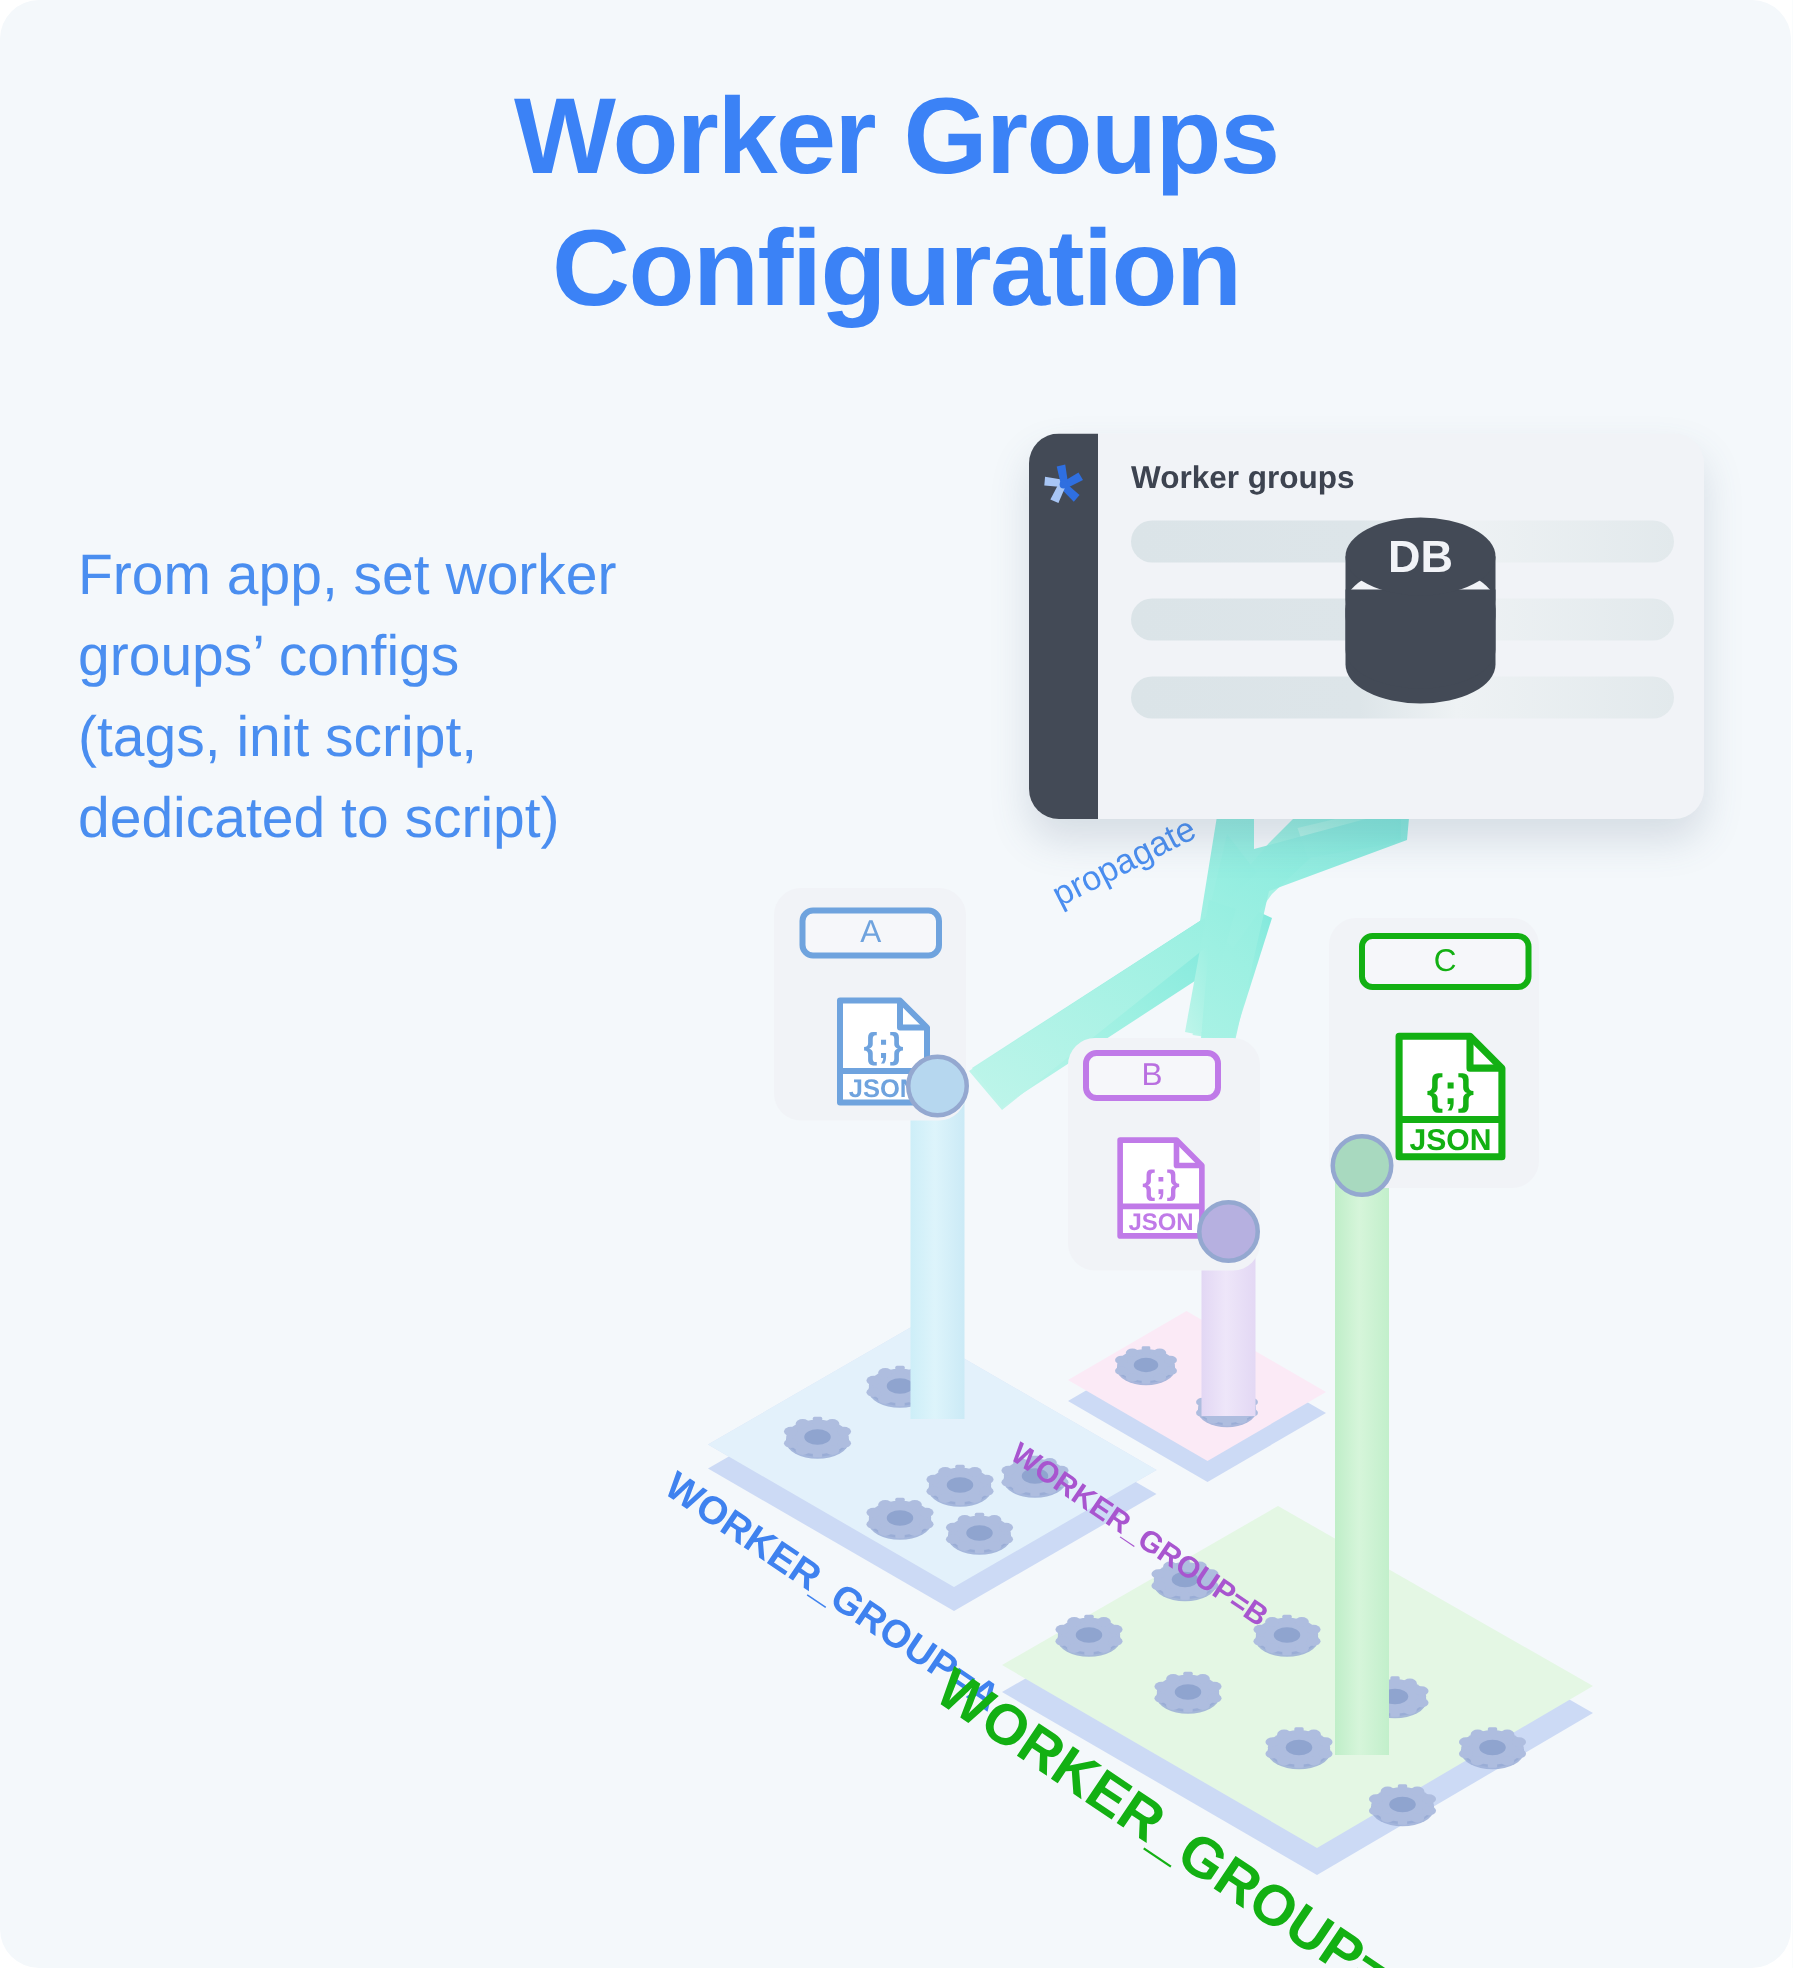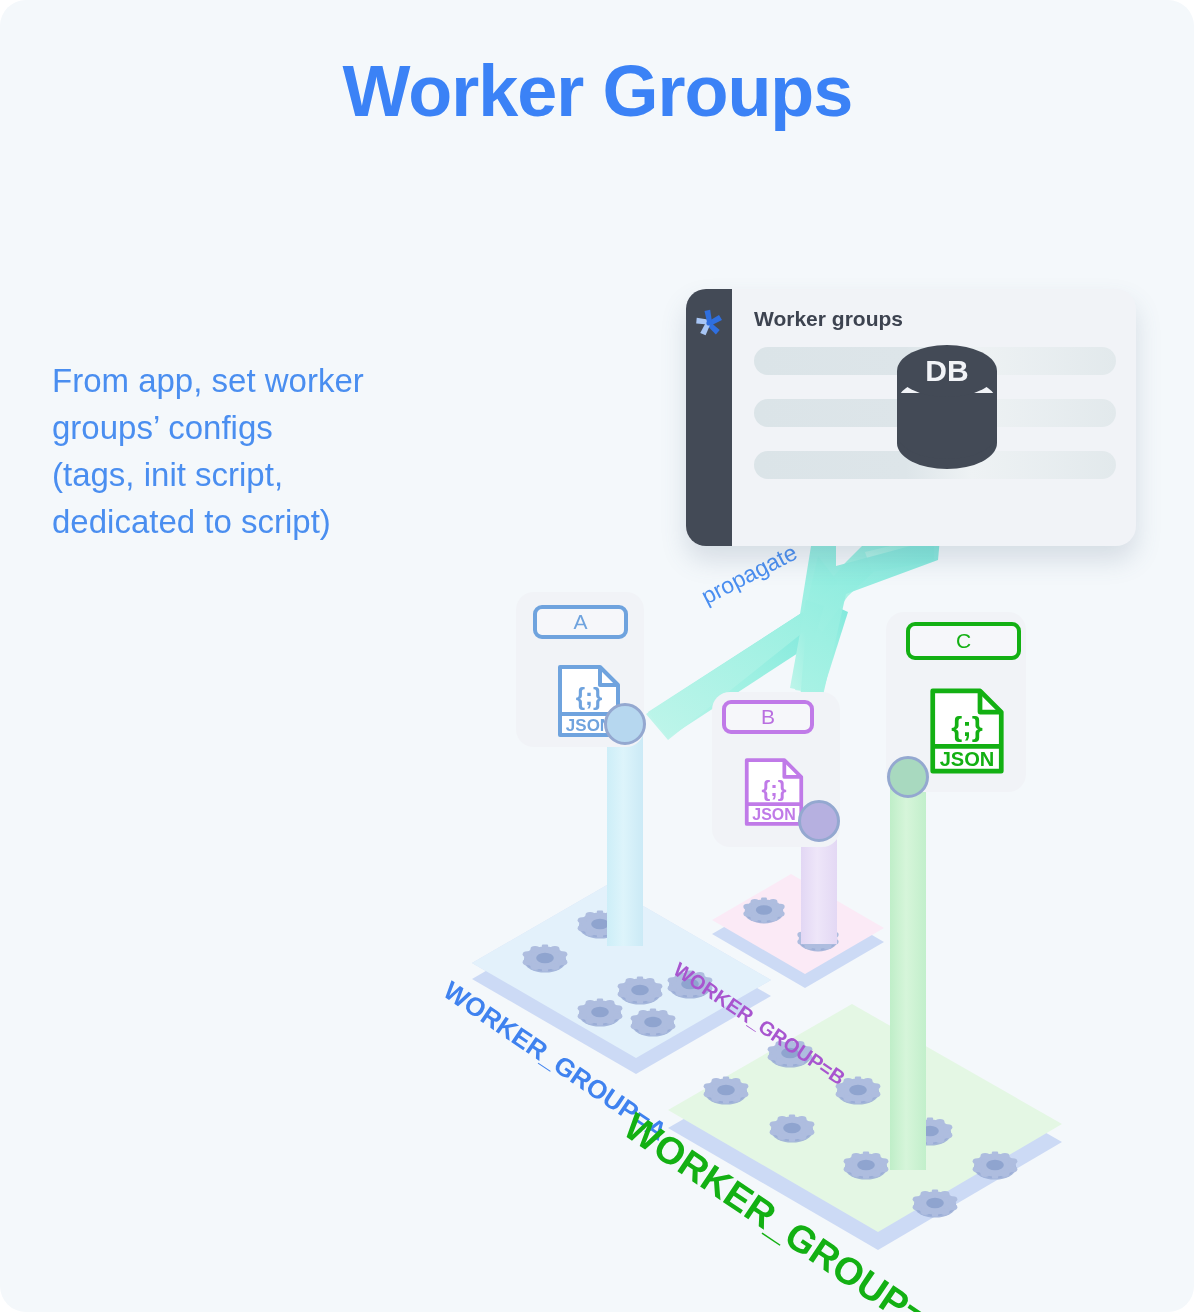--- a/index.html
+++ b/index.html
@@ -27,21 +27,21 @@
     font-weight:bold;
     line-height:1.22;
     letter-spacing:-1px;
   }
   #title .l2{display:block;}
 
   
   .side-copy{
     position:absolute;
     color:#4a8ef0;
-    font-size:33px;
+    font-size:38px;
     line-height:1.42;
     white-space:pre-line;
   }
   #copy-top{left:52px; top:358px; width:430px;}
   #copy-bottom{left:50px; top:1000px; width:500px;}
 
   
   #wm-card{
     position:absolute;
     left:686px; top:289px;
@@ -164,20 +164,21 @@
   #label-b{left:682px; top:958px; color:#a855cf; font-size:20px; transform:rotate(34deg);}
   #label-c{left:640px; top:1105px; color:#13b013; font-size:38px; font-weight:bold; transform:rotate(34deg);}
 </style>
 </head>
 <body>
 
 <div id="stage">
 
   <div id="title">
     <span>Worker Groups</span>
+    <span class="l2">Configuration</span>
   </div>
 
   <div id="copy-top" class="side-copy">From app, set worker
 groups’ configs
 (tags, init script,
 dedicated to script)</div>
 
   <svg id="arrow-svg" viewBox="0 0 1195 1312">
     <defs>
       <linearGradient id="mintGrad" x1="0" y1="1" x2="1" y2="0">

